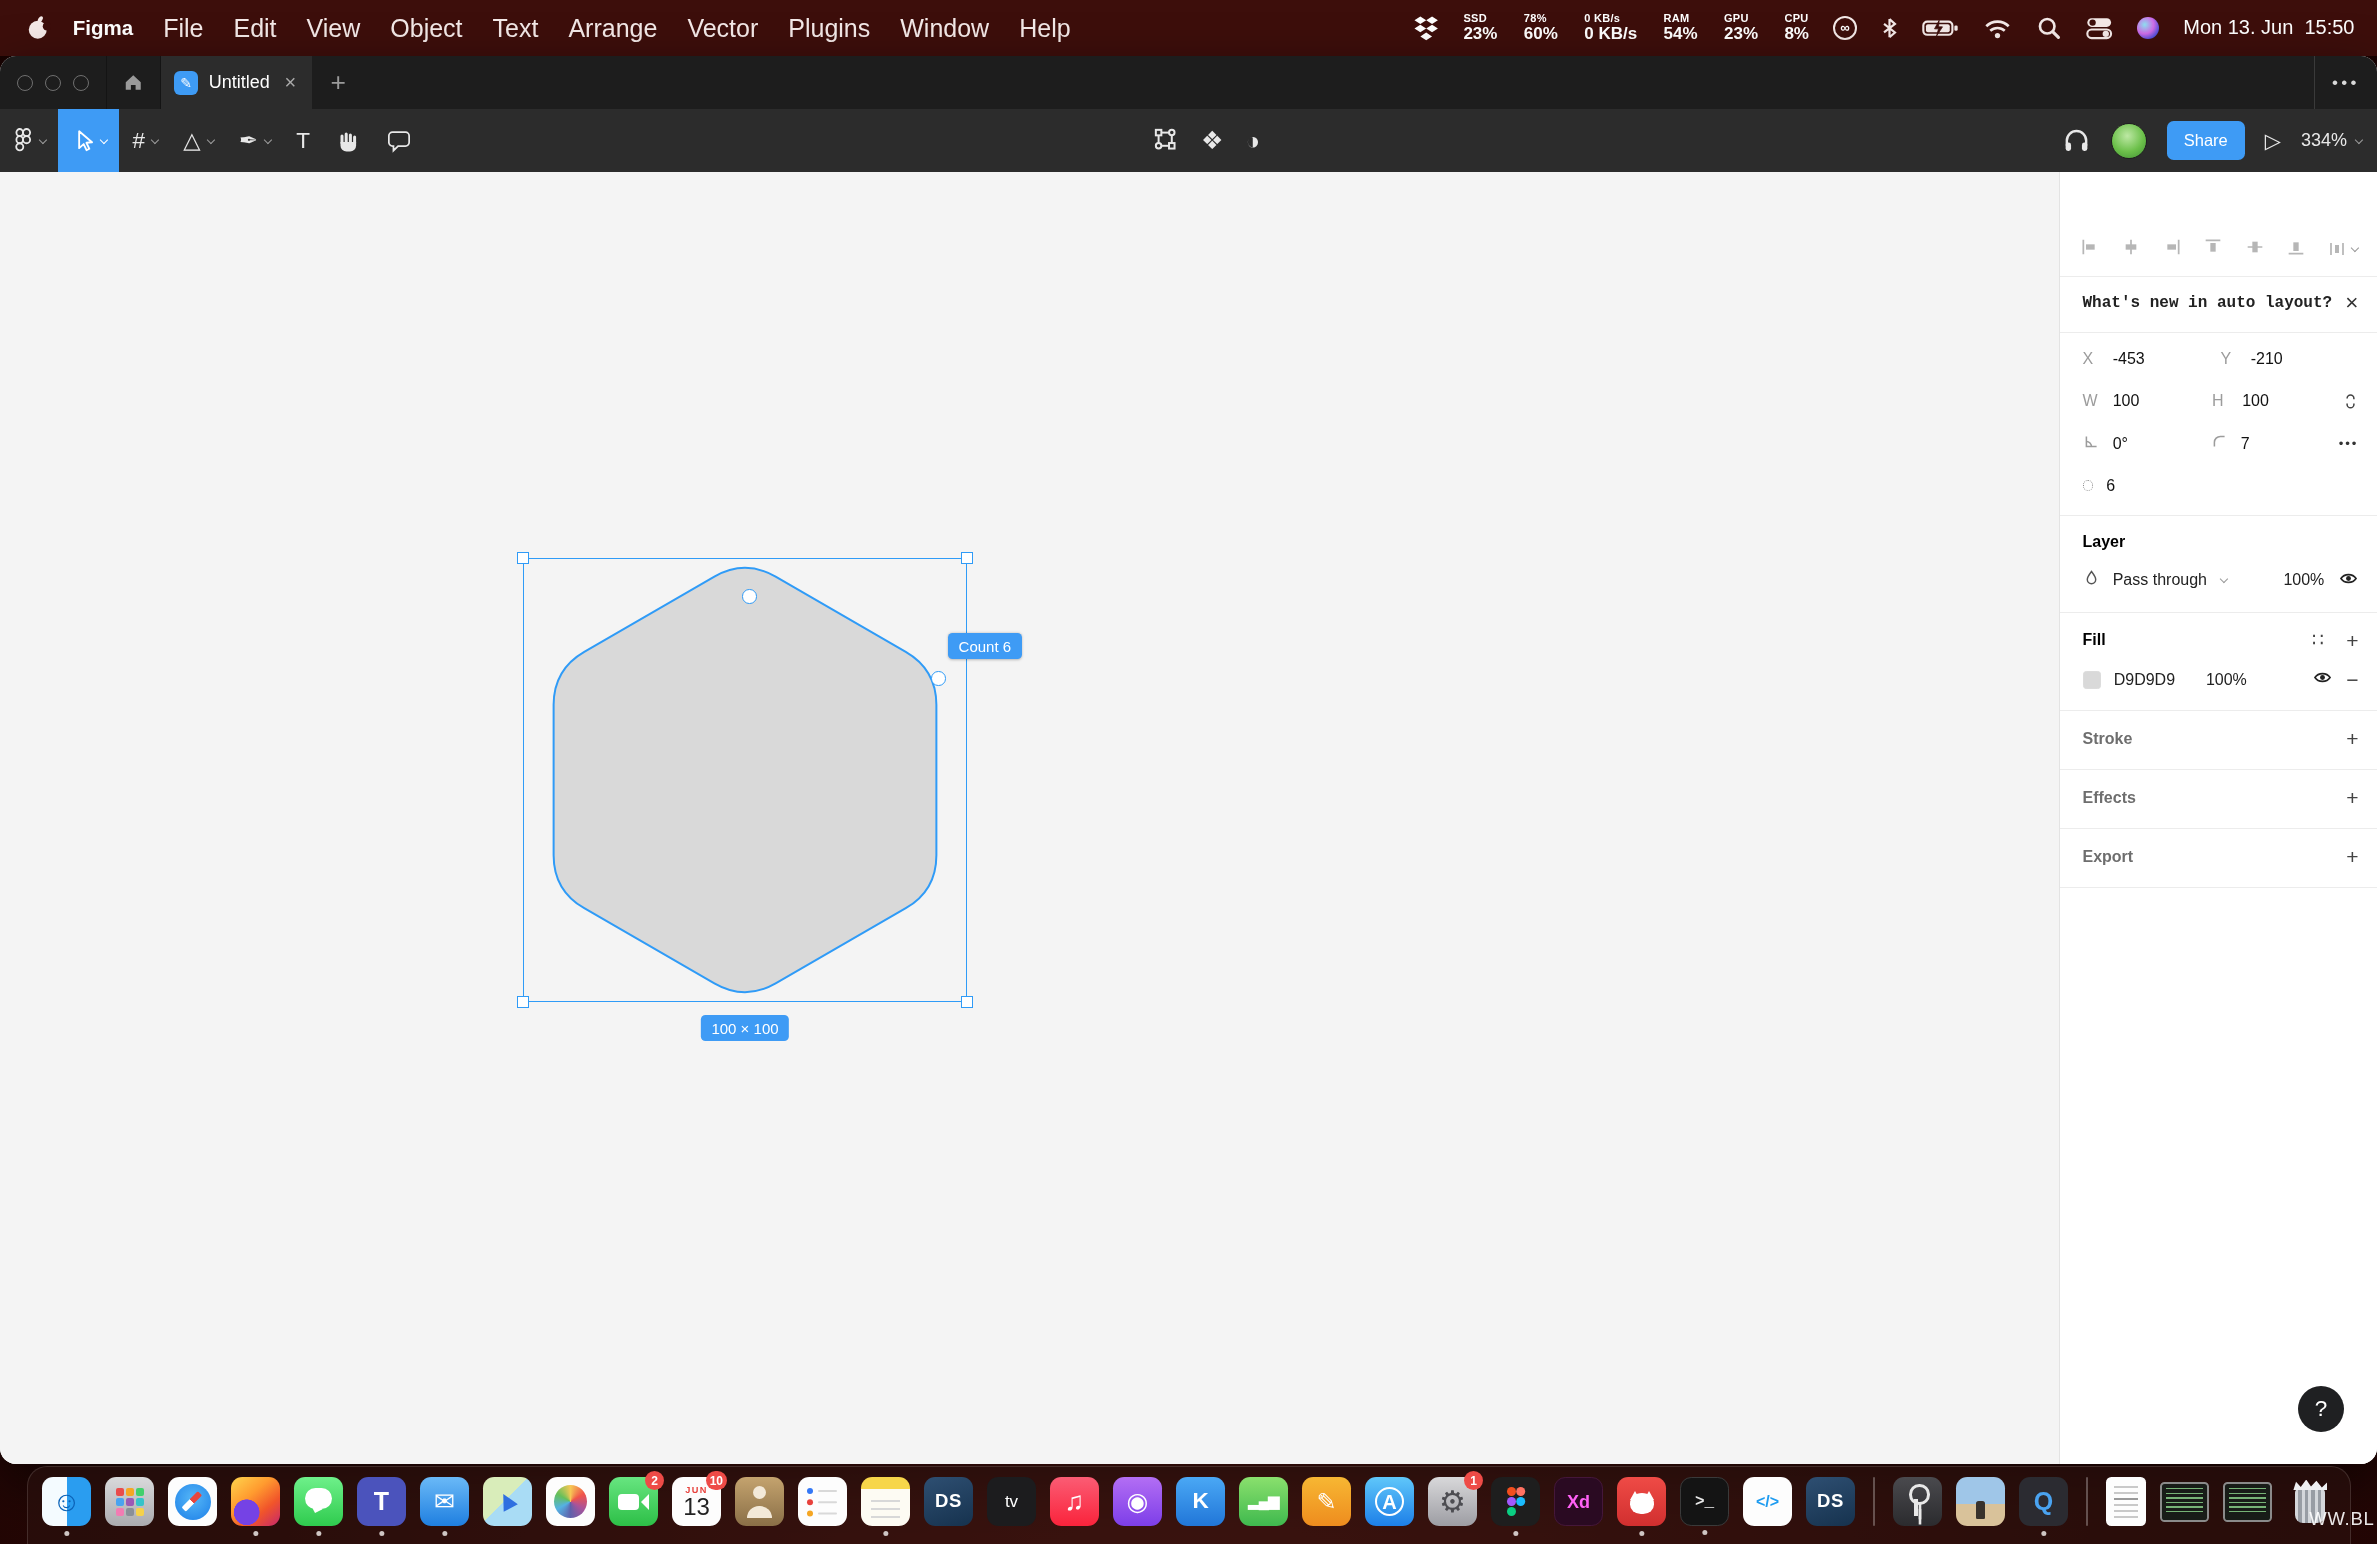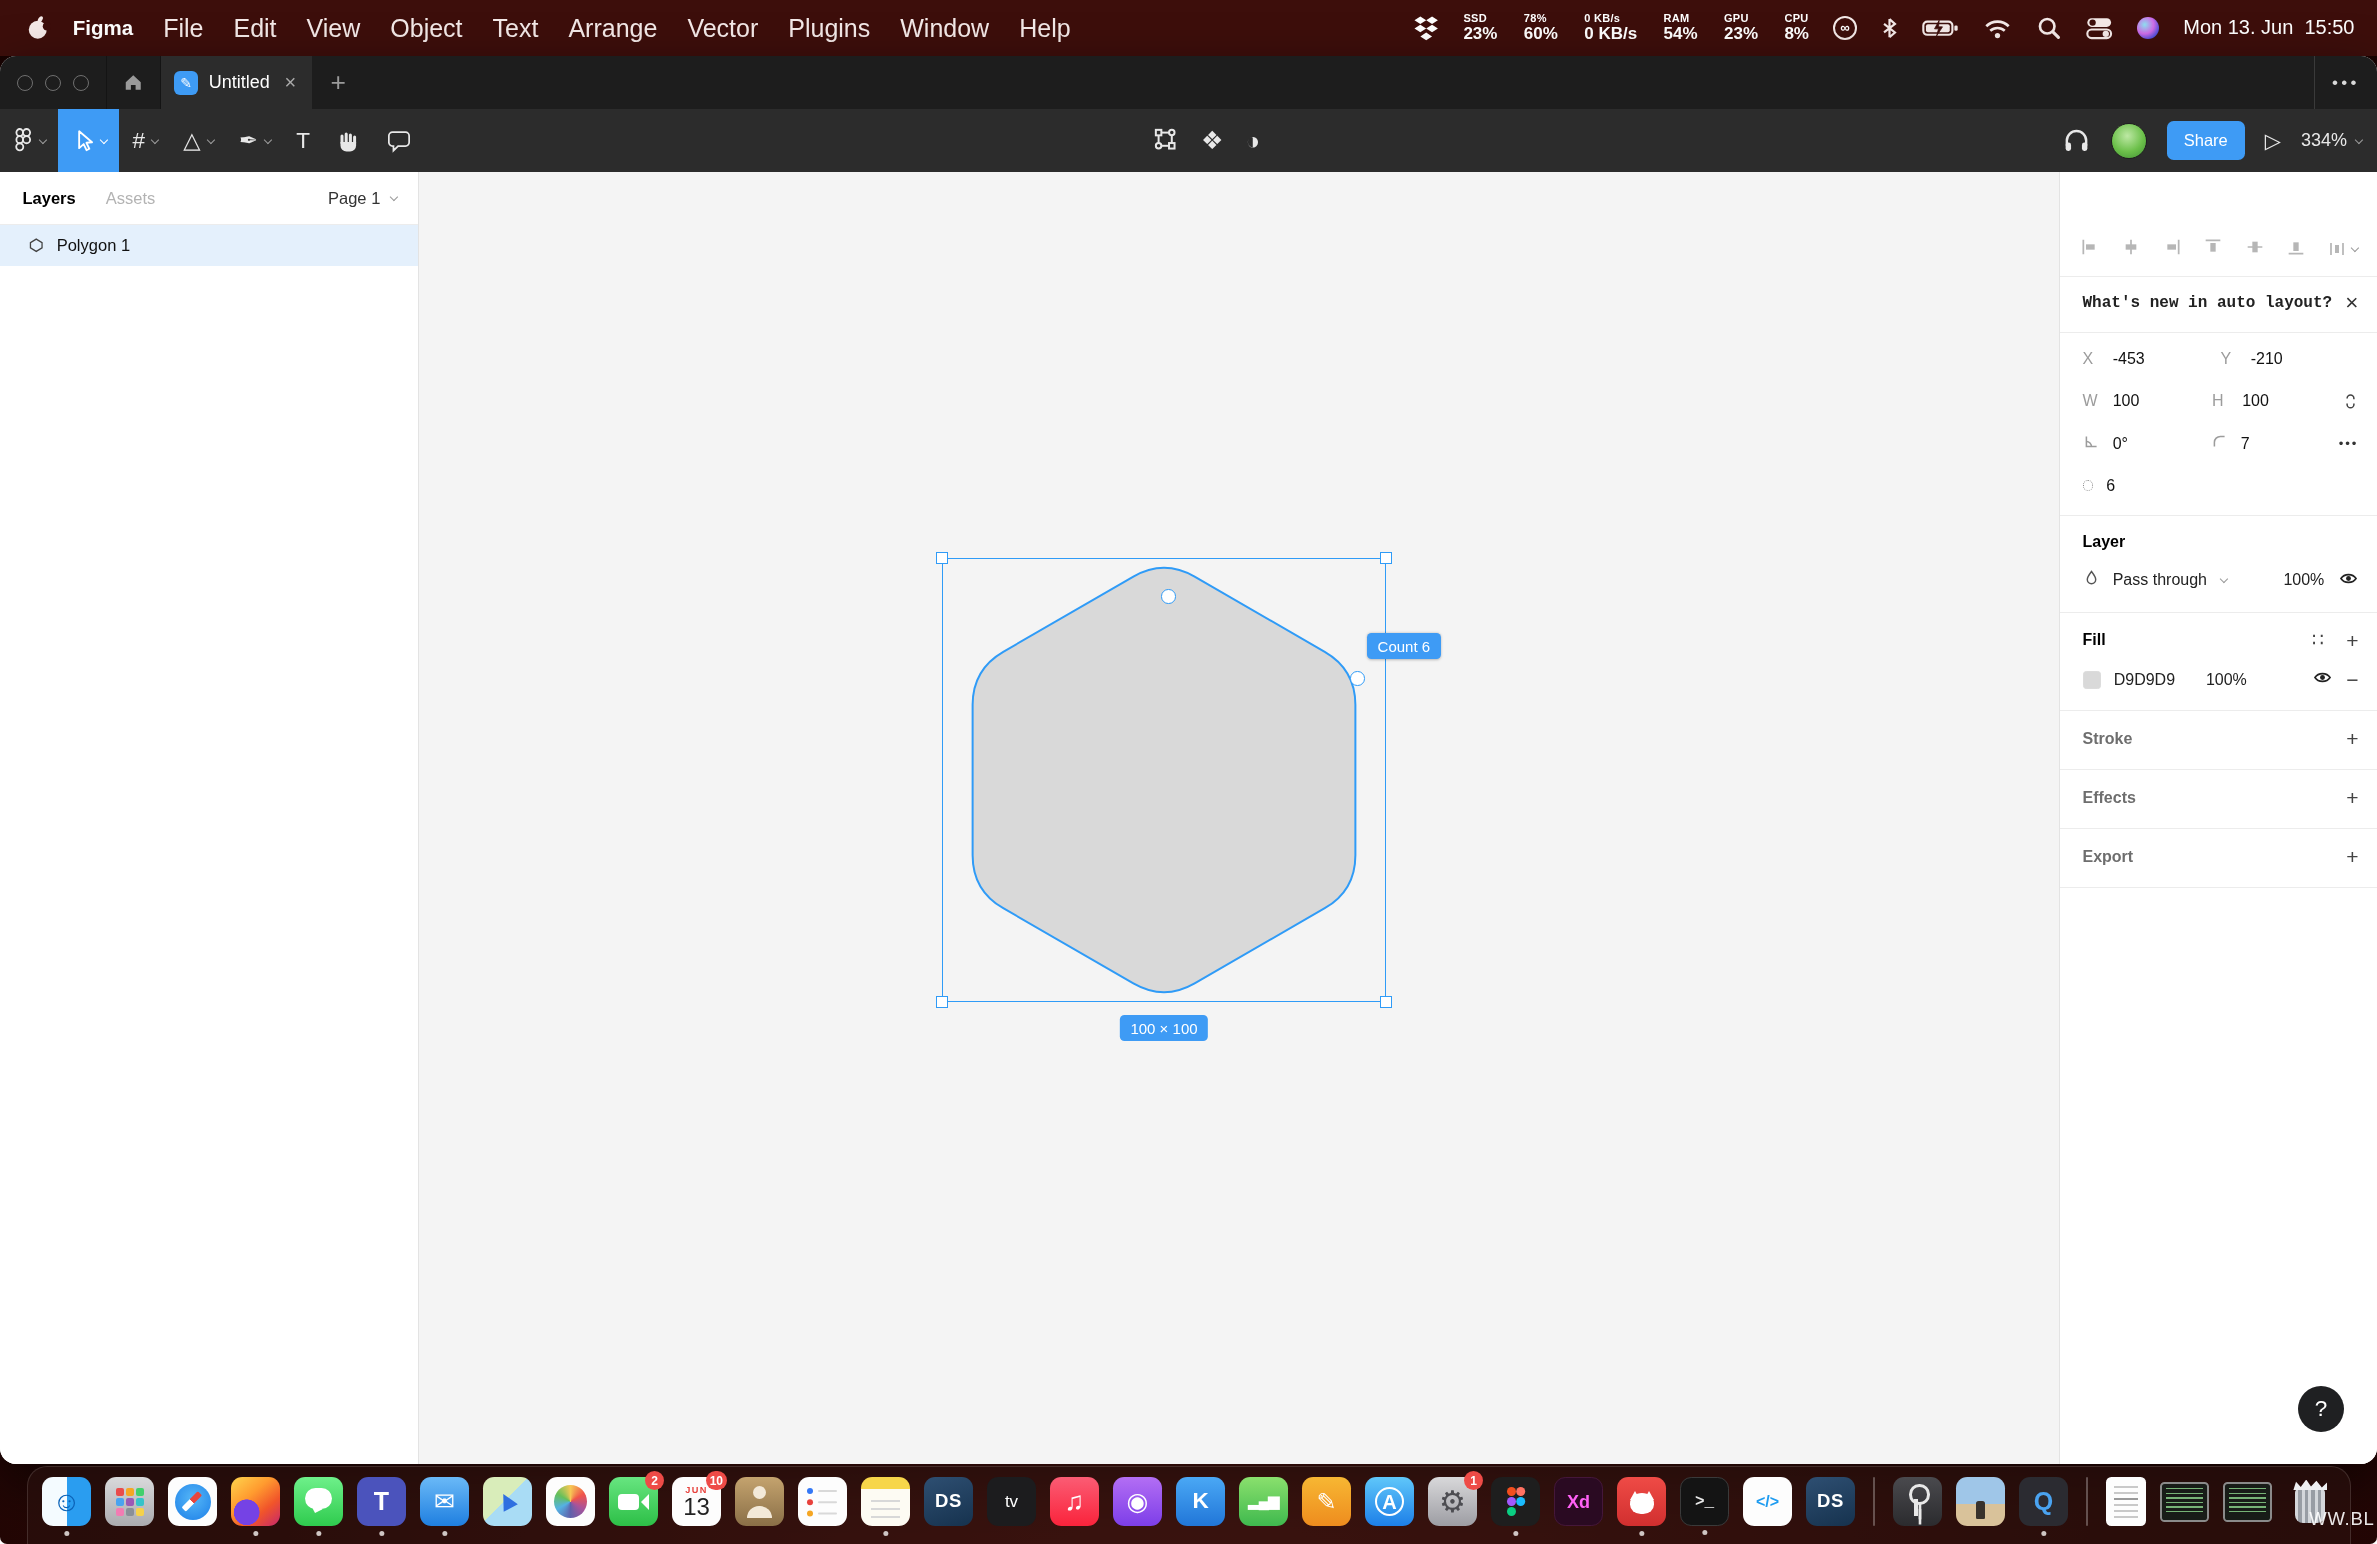--- a/index.html
+++ b/index.html
@@ -1,17 +1,17 @@
 <!DOCTYPE html>
 <html style="font-size:10.6px"><head>
 <meta charset="utf-8">
 <style>
   * { margin:0; padding:0; box-sizing:border-box; }
   html,body { width:2377px; height:1544px; overflow:hidden; font-family:"Liberation Sans", sans-serif; }
-  .wallpaper { position:absolute; inset:0; background:radial-gradient(ellipse at 50% 120%, #5a1812 0%, #2a0806 55%, #170302 100%);border-radius:7px; }
+  .wallpaper { position:absolute; inset:0; background:radial-gradient(ellipse at 50% 120%, #5a1812 0%, #2a0806 55%, #170302 100%); }
 
   
   .menubar { position:absolute; top:0; left:0; width:2377px; height:56px; background:#3d0e0b;
              display:flex; align-items:center; justify-content:space-between; color:#fff; }
   .mb-left { display:flex; align-items:center; padding-left:26.4px; }
   .apple { width:26.4px; display:flex; margin-right:20px; }
   .mb-app { font-weight:700; font-size:20.5px; margin-right:30px; }
   .mb-menus { display:flex; gap:30px; }
   .mb-item { font-size:25px; color:#f4e9e8; cursor:default; }
   .mb-right { display:flex; align-items:center; gap:24px; padding-right:22.5px; }
@@ -435,36 +435,20 @@
         <span class="play-glyph">▷</span>
         <span class="zoom-ctl">
           <span>334%</span>
           <span class="chev"></span>
         </span>
       </div>
     </div>
 
     <div class="content">
 
-      <aside class="layers">
-        <div class="layers-header">
-          <span class="lh-tab active">Layers</span>
-          <span class="lh-tab inactive">Assets</span>
-          <span class="page-sel">
-            <span>Page 1</span>
-            <span class="chev chev-dark"></span>
-          </span>
-        </div>
-        <div class="layer-row">
-          <svg width="14.5" height="14.5" viewBox="0 0 20 20">
-              <polygon points="10,1.5 18,6.3 18,13.7 10,18.5 2,13.7 2,6.3" fill="none" stroke="#444" stroke-width="1.8"></polygon>
-            </svg>
-          <span class="lname">Polygon 1</span>
-        </div>
-      </aside>
 
       <main class="canvas">
         <div class="selbox">
           <svg class="hexagon" viewBox="0 0 100 100">
             <path d="M 43.07 4 Q 50 0 56.93 4 L 86.37 21 Q 93.3 25 93.3 33 L 93.3 67 Q 93.3 75 86.37 79 L 56.93 96 Q 50 100 43.07 96 L 13.63 79 Q 6.7 75 6.7 67 L 6.7 33 Q 6.7 25 13.63 21 Z" fill="#D9D9D9" stroke="#2f9bf7" stroke-width="2" vector-effect="non-scaling-stroke"></path>
           </svg>
           <span class="handle h-tl"></span>
           <span class="handle h-tr"></span>
           <span class="handle h-bl"></span>
           <span class="handle h-br"></span>

